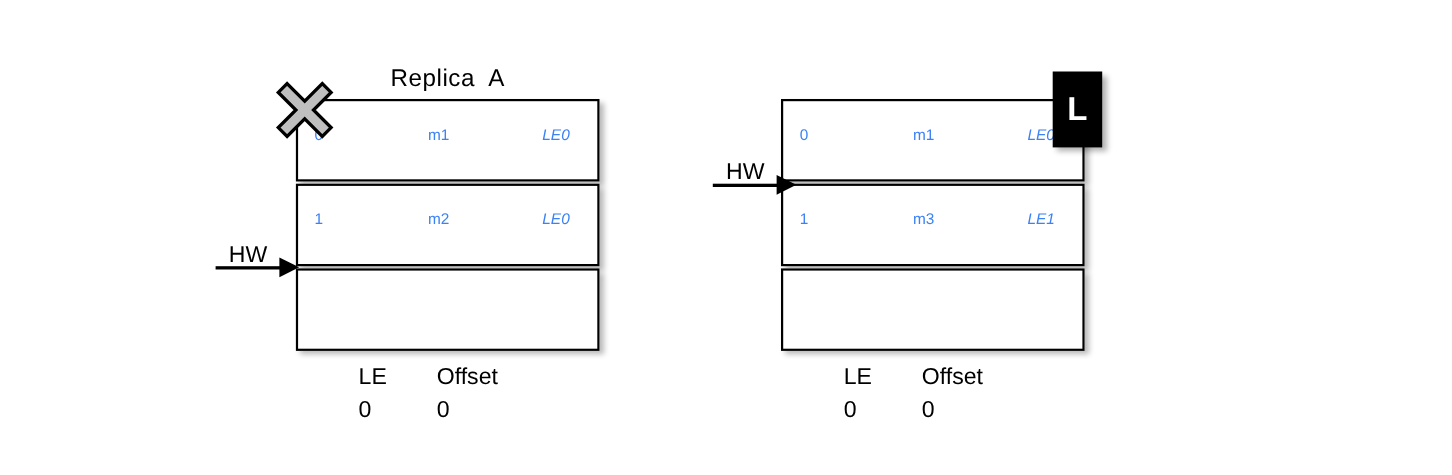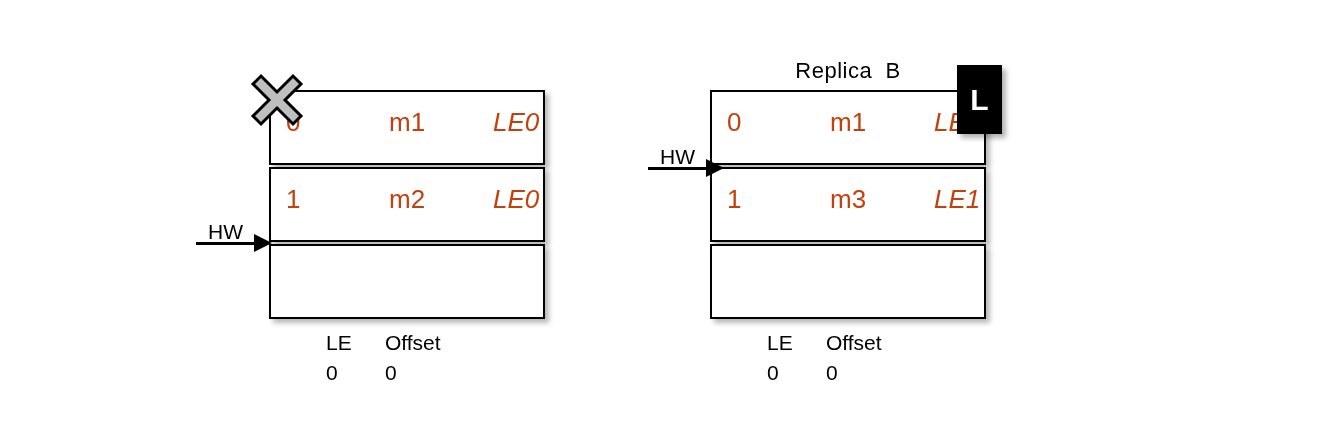--- a/index.html
+++ b/index.html
@@ -55,24 +55,24 @@
     border: 2.5px solid #000000;
     background: #ffffff;
     box-shadow: 4px 4px 5px rgba(0,0,0,0.28);
     margin-bottom: 2px;
   }
   .log-row:last-child { margin-bottom: 0; }
 
   .cell {
     position: absolute;
     top: 17px;
-    font-size: 26px;
+    font-size: 14px;
     line-height: 26px;
     white-space: nowrap;
-    color: #c2410c;
+    color: #3b82f6;
   }
   .cell-offset { left: 15px; }
   .cell-msg    { left: 118px; }
   .cell-le     { left: 222px; font-style: italic; }
 
   
   .legend {
     position: absolute;
     top: 272px;
     left: 0;
@@ -87,21 +87,21 @@
   }
   .legend-row.r1 { top: 0px; }
   .legend-row.r2 { top: 30px; }
   .legend-cell {
     position: absolute;
     font-size: 21px;
     line-height: 26px;
     white-space: nowrap;
   }
   .legend-le     { left: 57px; }
-  .legend-offset { left: 116px; }
+  .legend-offset { left: 128px; }
 
   
   .hw {
     position: absolute;
     width: 82px;
     height: 54px;
   }
   .hw-label {
     position: absolute;
     left: 12px;
@@ -151,20 +151,21 @@
     box-shadow: 4px 4px 5px rgba(0,0,0,0.30);
   }
 </style>
 </head>
 <body>
 
 <div class="canvas">
 
   <div class="replica" style="left:269px; top:58px; width:276px; height:340px;">
 
+    <div class="replica-title">Replica  A</div>
 
     <div class="log">
 
       <div class="log-row">
         <span class="cell cell-offset">0</span>
         <span class="cell cell-msg">m1</span>
         <span class="cell cell-le">LE0</span>
       </div>
 
       <div class="log-row">
@@ -201,21 +202,20 @@
   </div>
 
   <div class="crash-x" style="left:250px; top:73px;">
     <svg width="54" height="54" viewBox="0 0 54 54">
       <polygon points="11,3 27,19 43,3 51,11 35,27 51,43 43,51 27,35 11,51 3,43 19,27 3,11" fill="#bfbfbf" stroke="#000000" stroke-width="3" stroke-linejoin="miter"></polygon>
     </svg>
   </div>
 
   <div class="replica" style="left:710px; top:58px; width:276px; height:340px;">
 
-    <div class="replica-title">Replica  B</div>
 
     <div class="log">
 
       <div class="log-row">
         <span class="cell cell-offset">0</span>
         <span class="cell cell-msg">m1</span>
         <span class="cell cell-le">LE0</span>
       </div>
 
       <div class="log-row">

